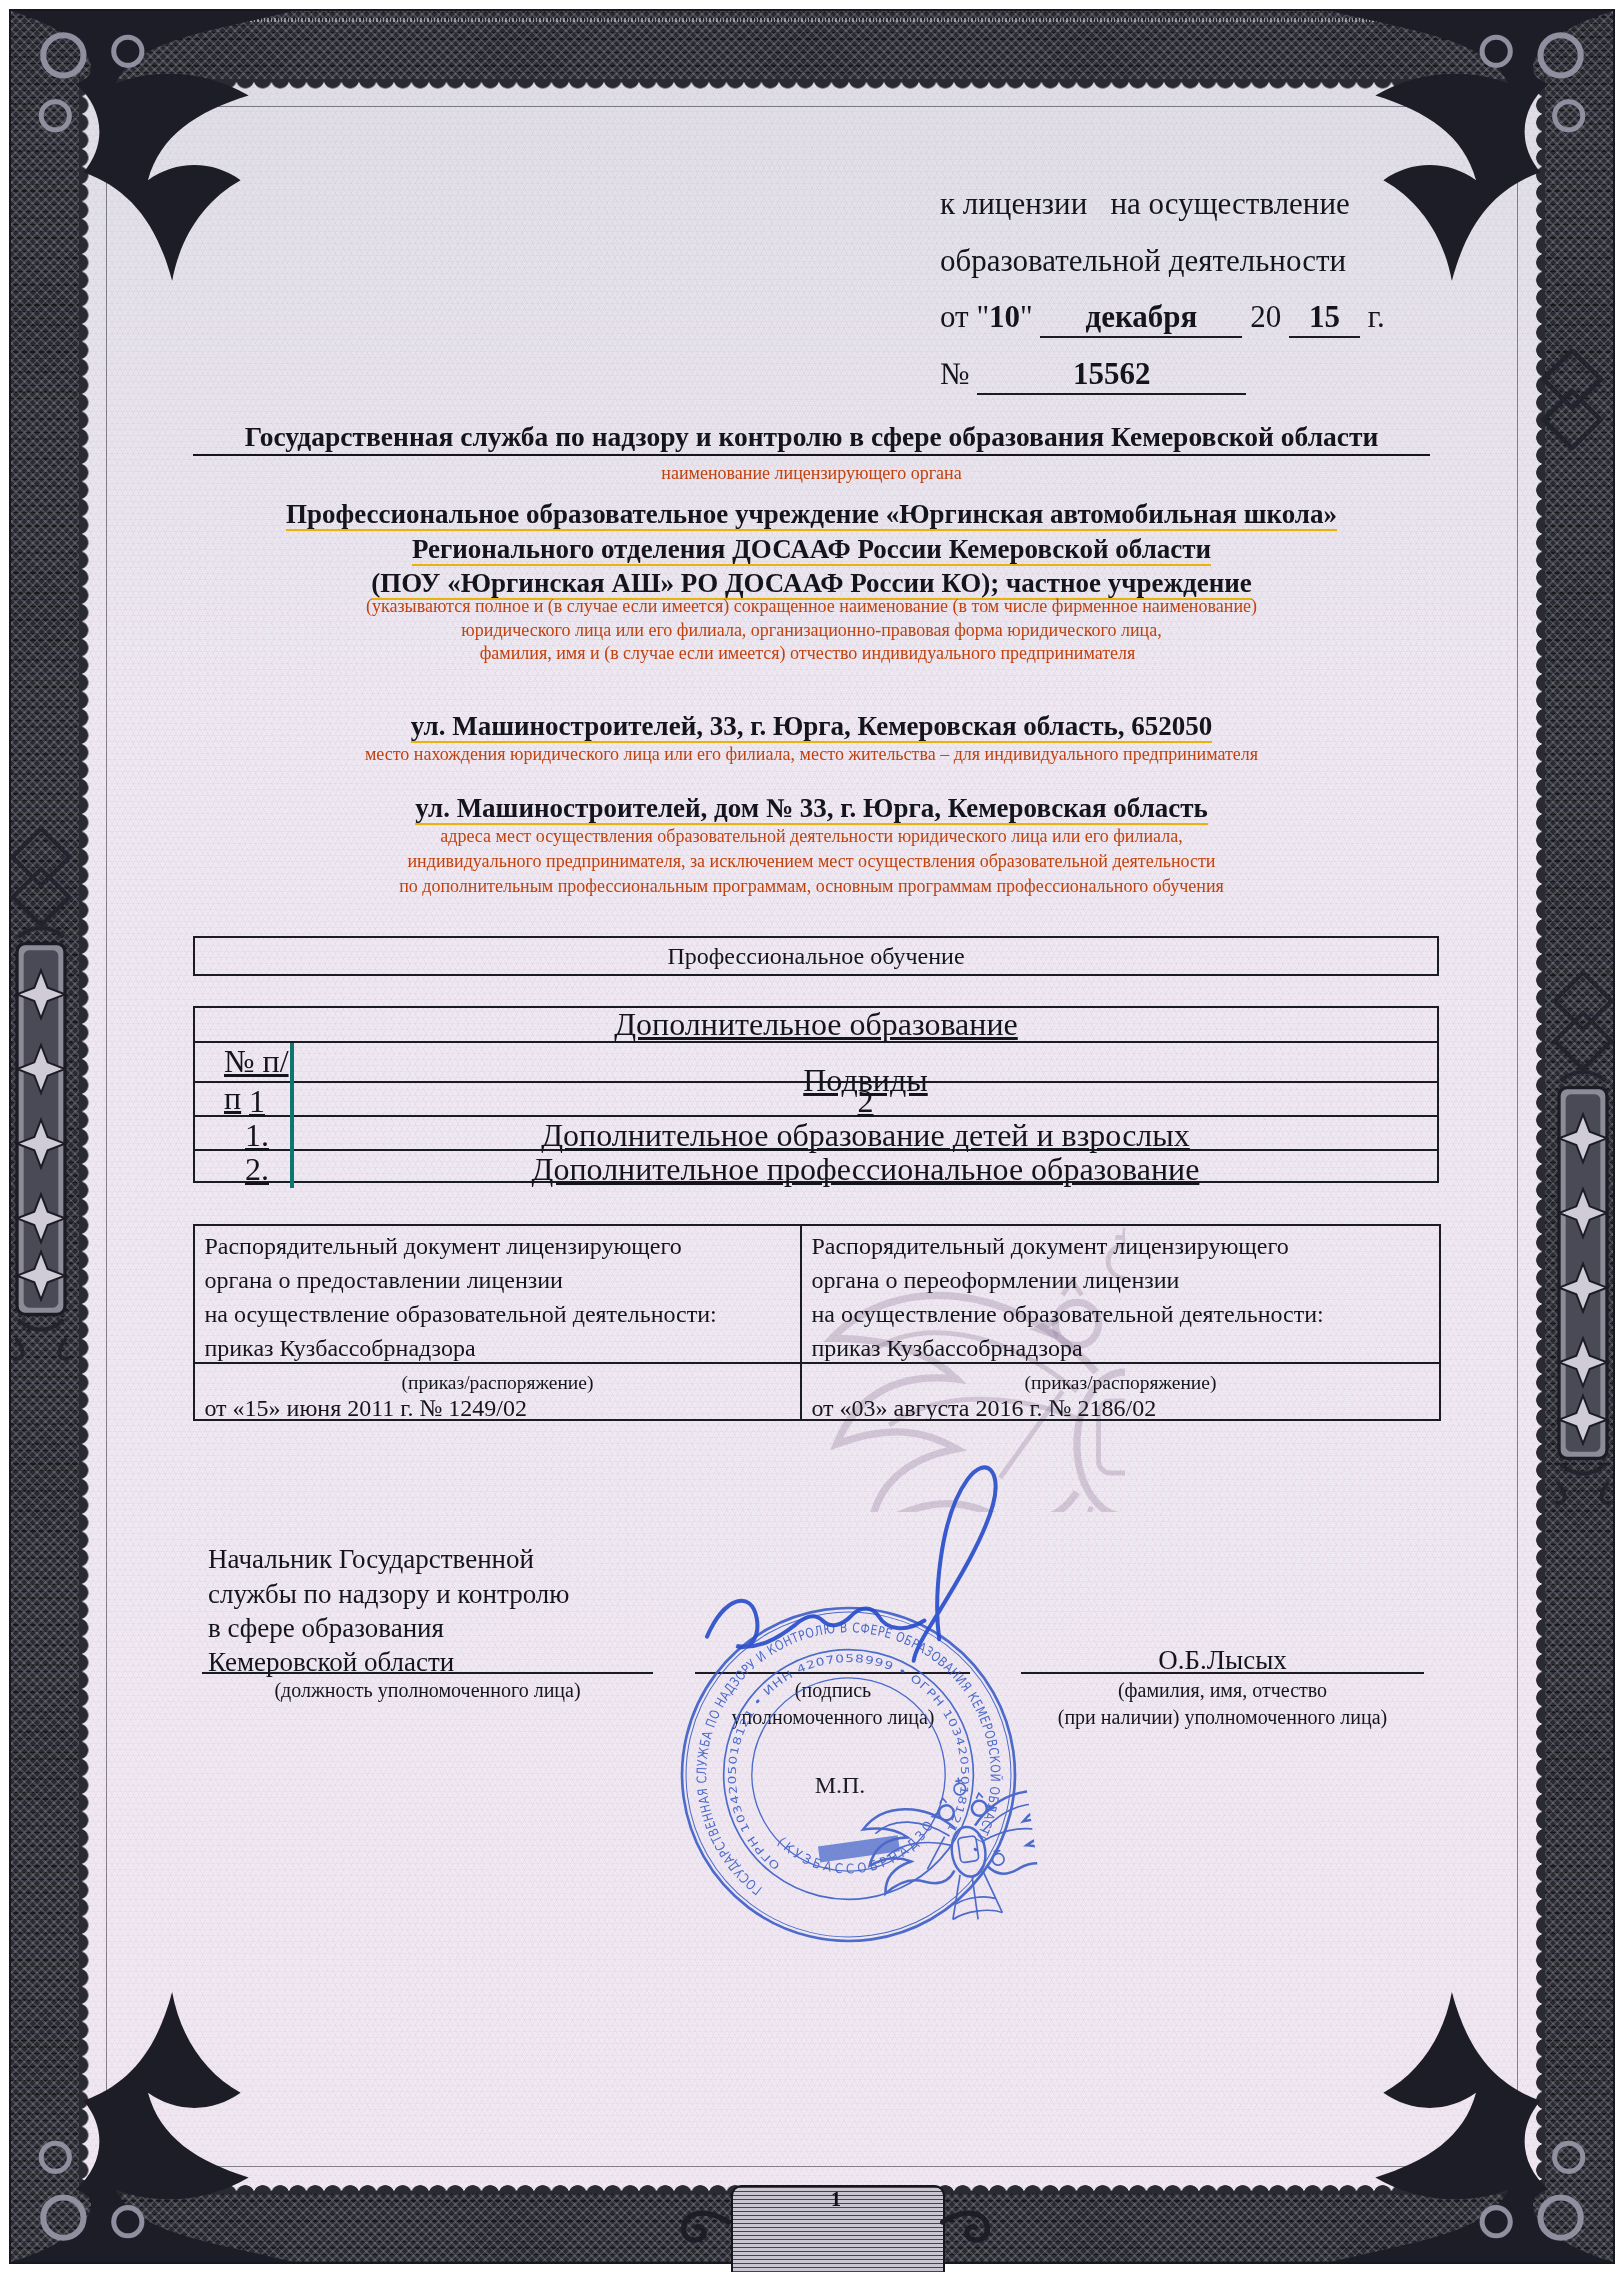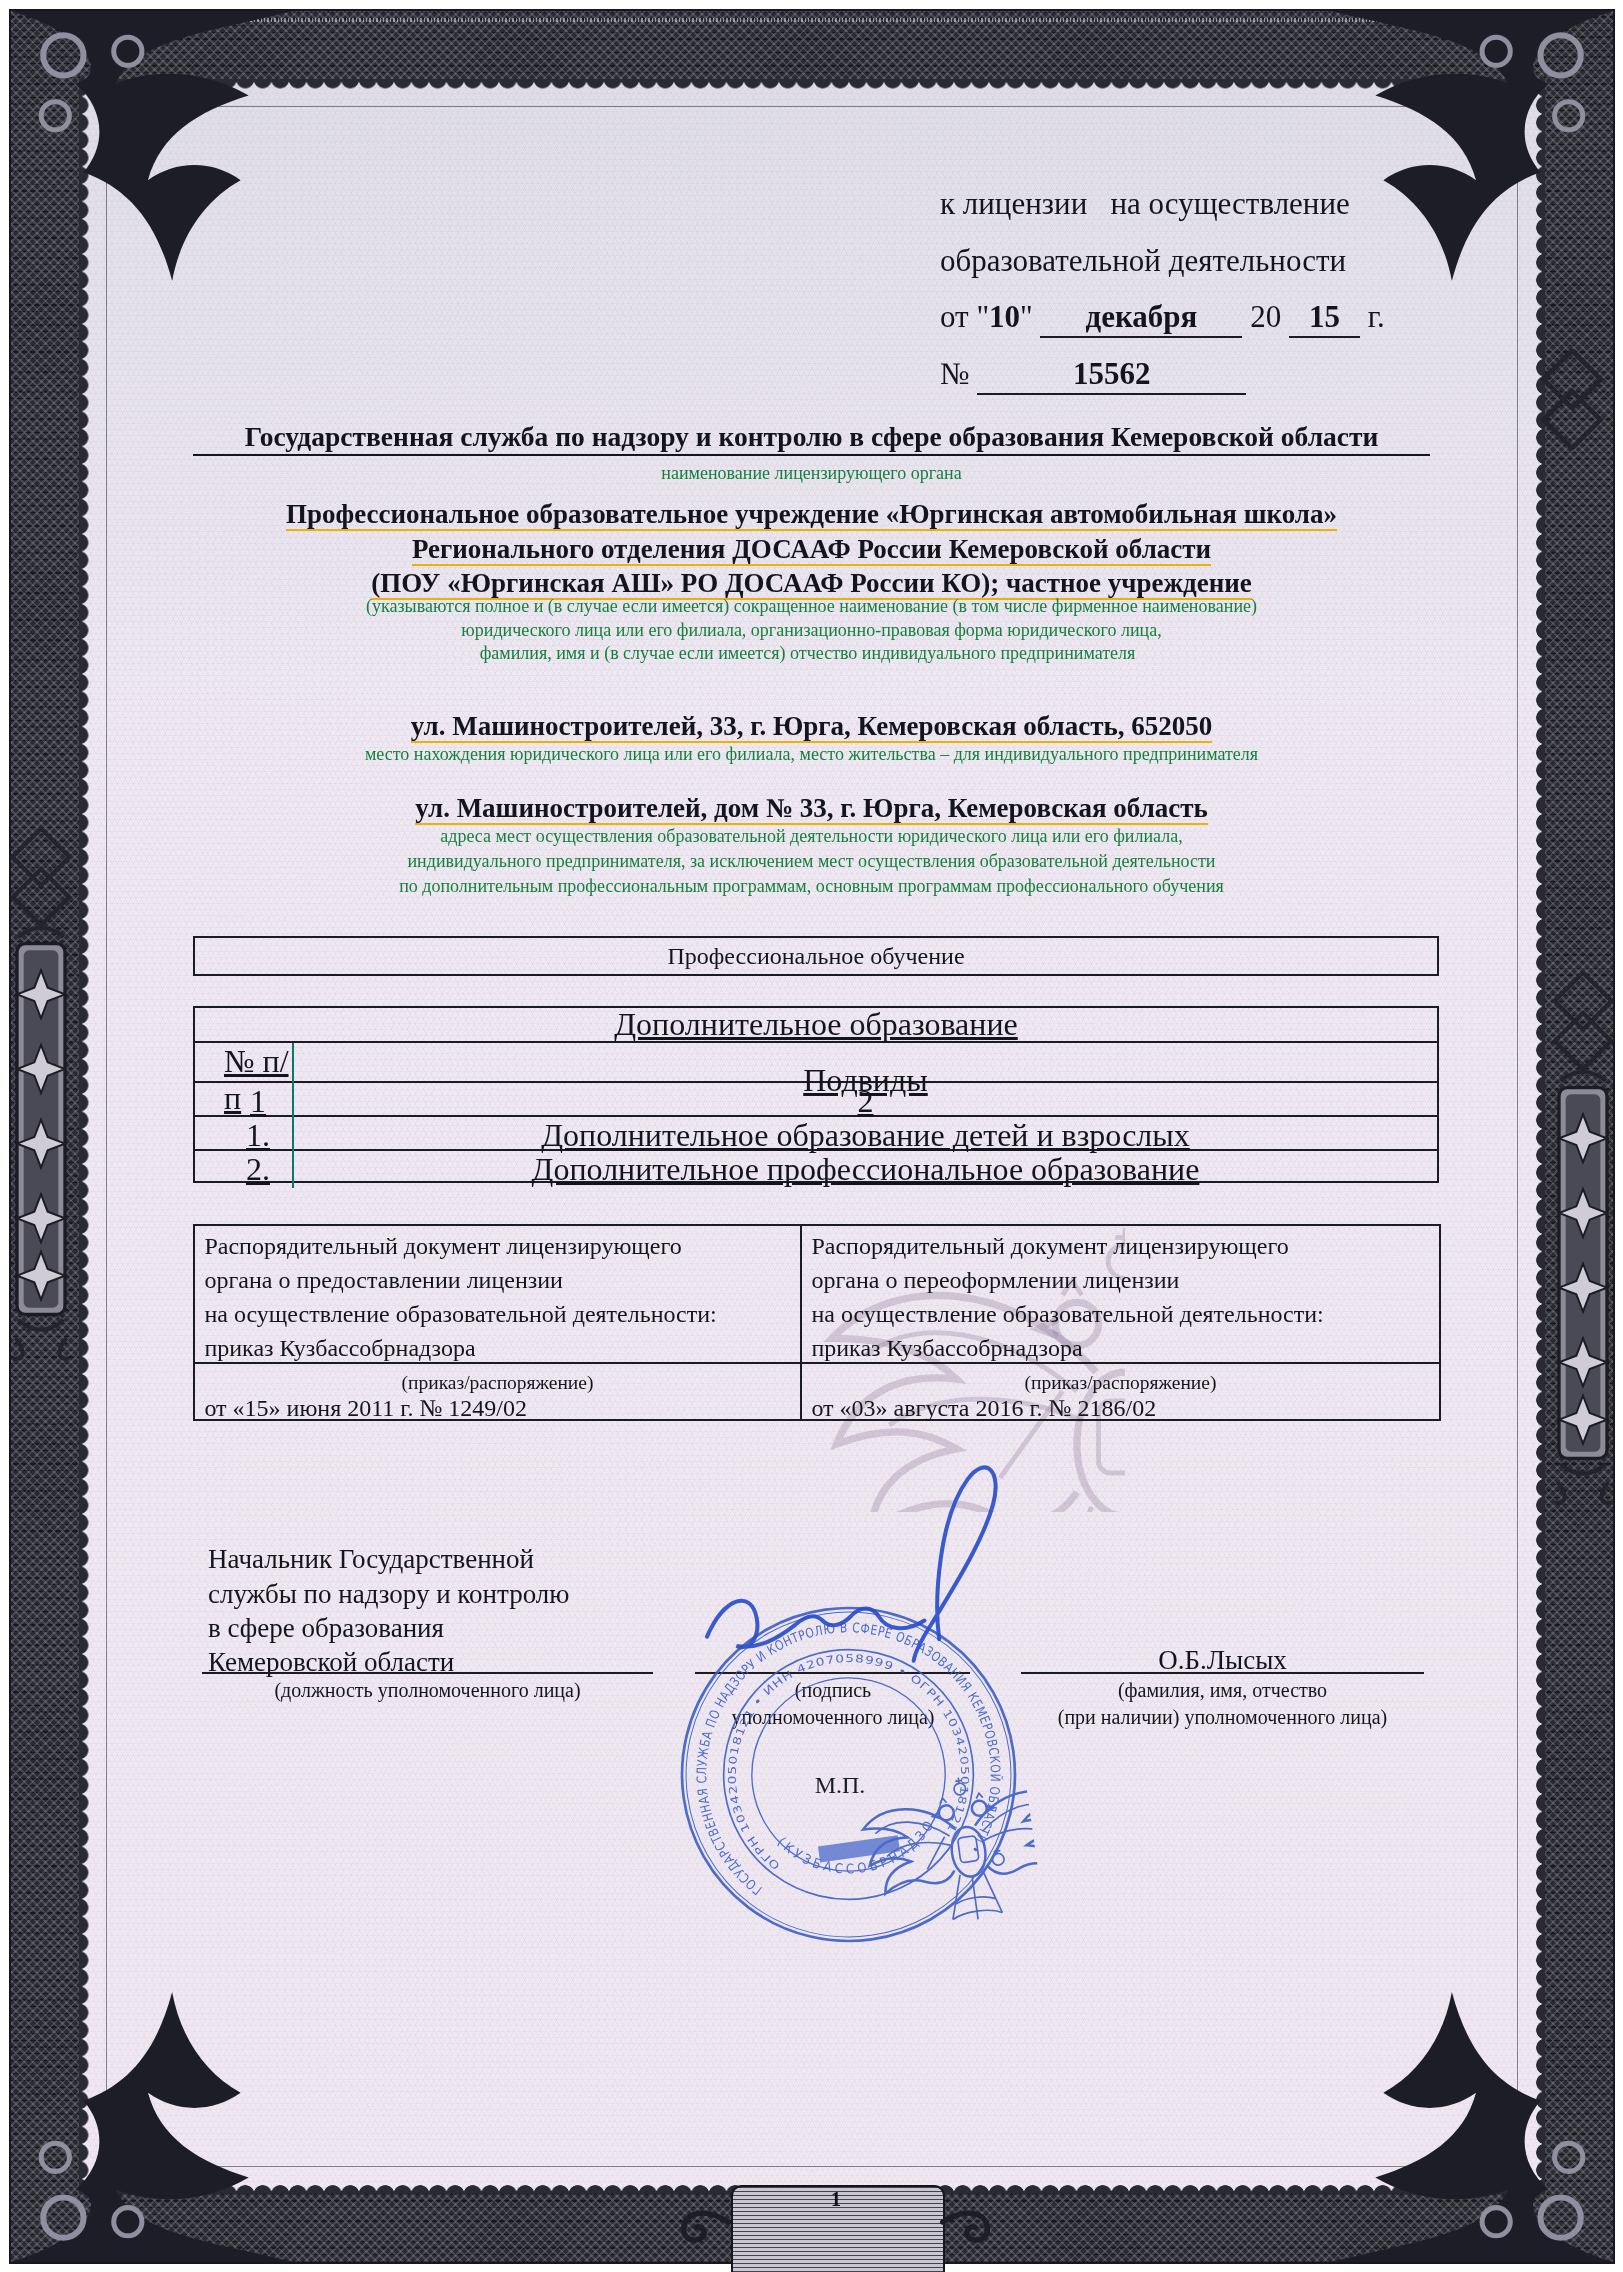--- a/index.html
+++ b/index.html
@@ -47,34 +47,34 @@
   .corner-br { right:10.7px; bottom:10.7px; transform:scale(-1,-1); }
   .side-orn { position:absolute; width:64px; height:544px; }
   .side-orn-left  { left:9.4px; top:823px; }
   .side-orn-right { right:9.4px; top:967px; transform:scaleX(-1); }
   .knot-right { position:absolute; right:15px; top:349px; width:74px; height:101px; }
   
   .abs { position:absolute; }
   .pre { white-space:pre; }
   .b { font-weight:bold; }
   .center { text-align:center; }
-  .cap { font-size:18px; line-height:23px; color:#15803d; }
+  .cap { font-size:18px; line-height:23px; color:#c2410c; }
   .blank { display:inline-block; border-bottom:2px solid #1b1b24; text-align:center; }
   .u3 { border-bottom:2px solid #eab308; }
   .hline { position:absolute; border-top:2px solid #1b1b24; }
   .hdr-line { font-size:31px; line-height:38px; }
   .big { font-size:27px; line-height:34px; }
   
   .table1 { position:absolute; left:193px; top:936px; width:1242px; height:36px;
     border:2px solid #1b1b24; display:flex; align-items:center; justify-content:center; font-size:24px; }
   .table2 { position:absolute; left:193px; top:1006px; width:1242px; border:2px solid #1b1b24; font-size:32px;text-decoration:underline; }
   .t2-title { height:33px; border-bottom:2px solid #1b1b24; display:flex; align-items:center; justify-content:center; }
   .t2-row { display:grid; grid-template-columns:99px 1fr; border-bottom:2px solid #1b1b24; }
   .t2-row:last-child { border-bottom:none; }
-  .t2-c1 { border-right:2px solid #0f766e; display:flex; align-items:center; justify-content:center;margin-left:29px; }
+  .t2-c1 { border-right:4px solid #0f766e; display:flex; align-items:center; justify-content:center;margin-left:29px; }
   .t2-c2 { display:flex; align-items:center; justify-content:center; }
   .rh-h { height:38px; } .rh-s { height:32px; } .rh-1 { height:32px; } .rh-2 { height:30px; }
   
   .orders { position:absolute; left:193px; top:1224px; width:1244px; height:193px;
     border:2px solid #1b1b24; display:grid; grid-template-columns:605px 1fr; }
   .ocell { position:relative; font-size:24px; line-height:34px; padding:2.7px 6.7px 0 9.4px; }
   .ocell + .ocell { border-left:2px solid #1b1b24; }
   .order-name { position:absolute; top:105px; left:9.4px; }
   .order-rule { position:absolute; left:0; right:0; top:136px; border-top:2px solid #1b1b24; }
   .order-caption { position:absolute; top:140px; left:0; right:0; text-align:center; font-size:19.5px; }

